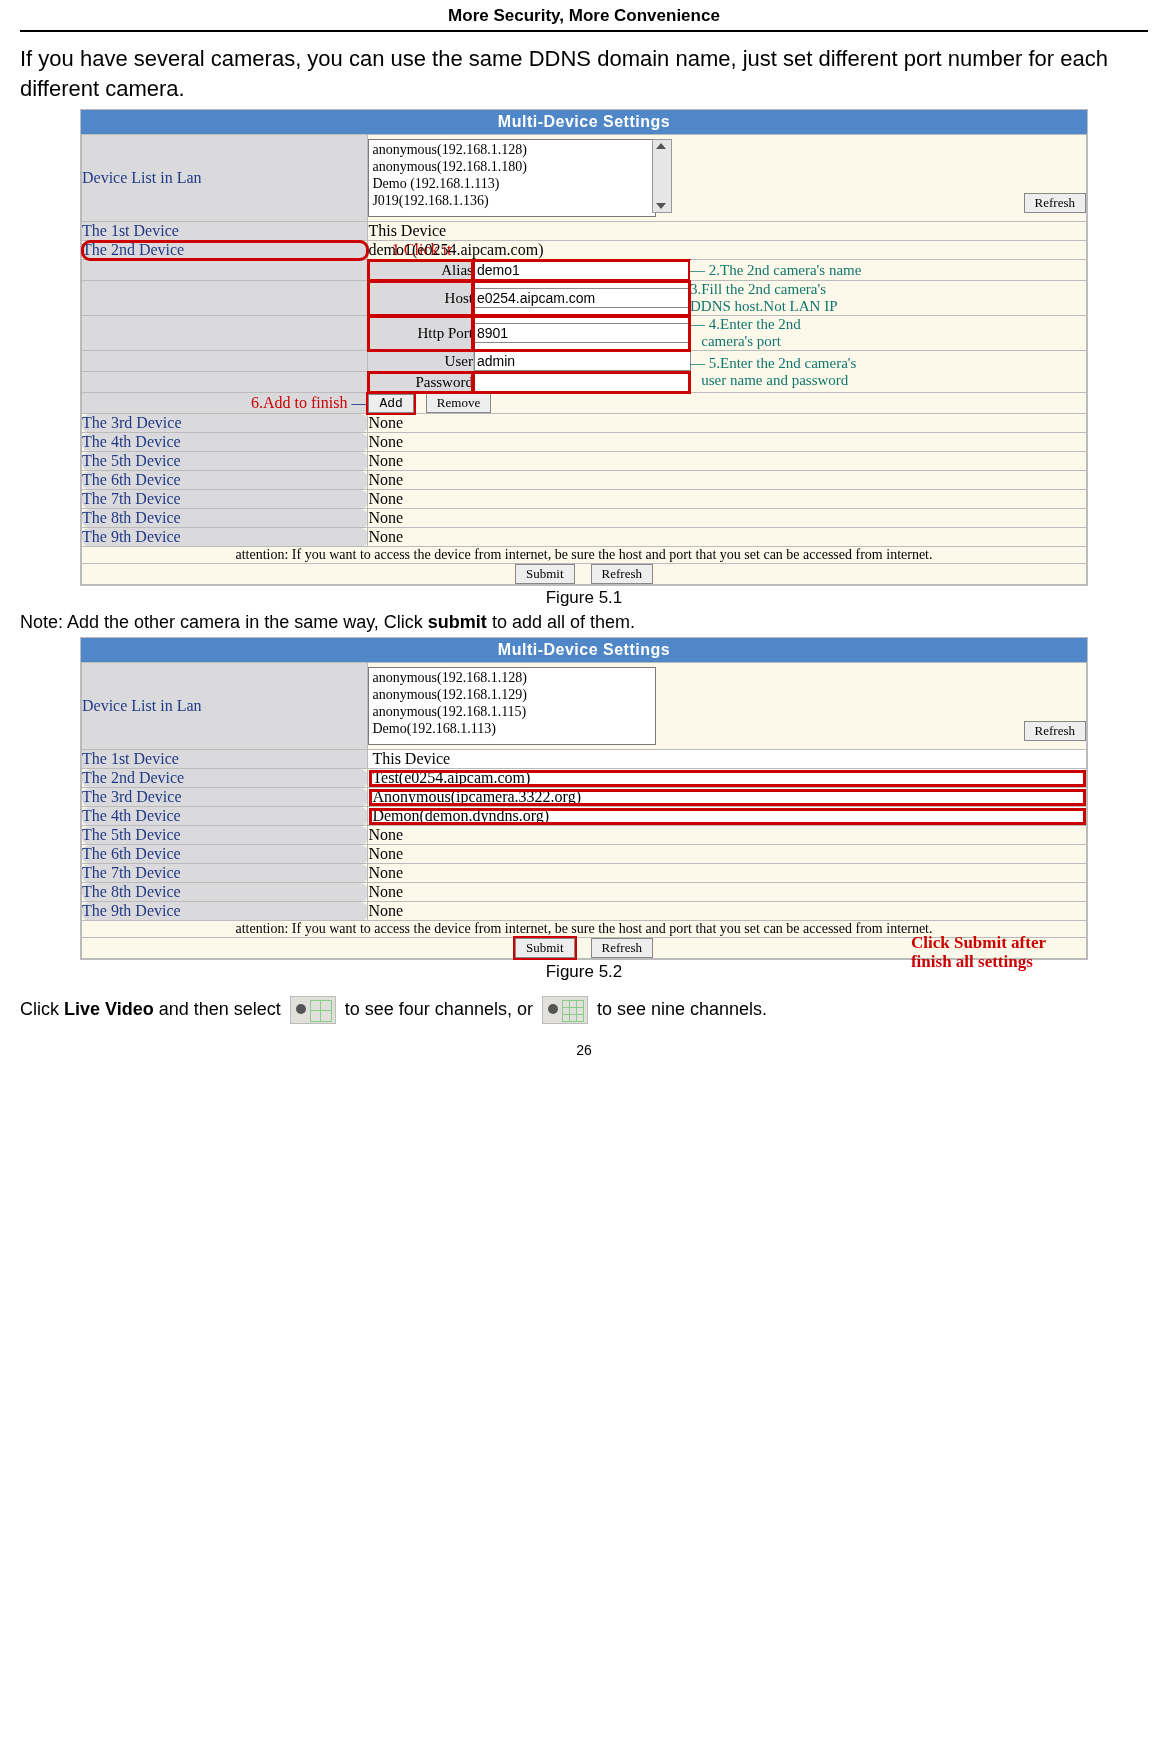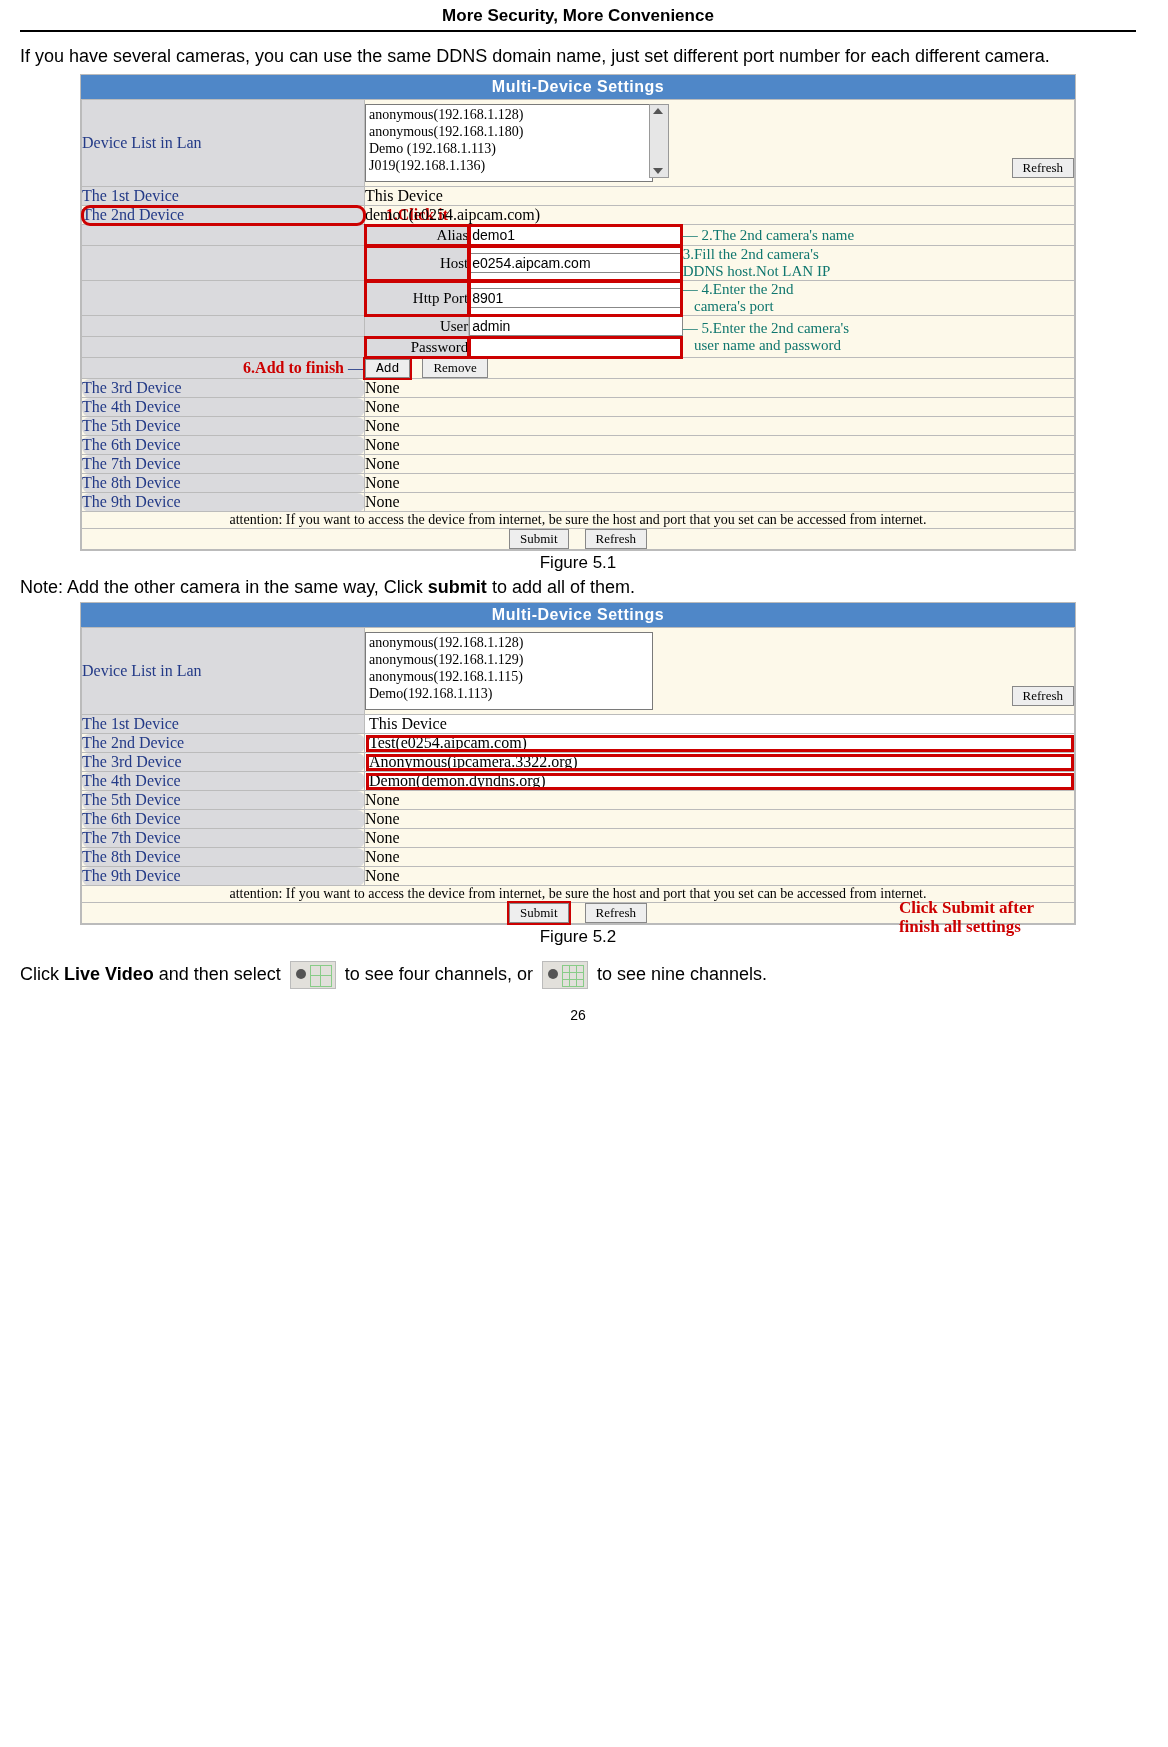--- a/index.html
+++ b/index.html
@@ -5,31 +5,31 @@
   body {
     font-family: Arial, Helvetica, sans-serif;
     font-size: 16px;
     background: #fff;
     color: #000;
     margin: 0;
     padding: 0;
     width: 1168px;
   }
   .page {
-    padding: 0 32px 20px 20px;
+    padding: 0 20px 20px 20px;
   }
   .header-title {
     text-align: center;
     font-weight: bold;
     font-size: 17px;
     padding: 6px 0 4px 0;
     border-bottom: 2px solid #000;
   }
   .intro {
-    font-size: 18px;
+    font-size: 22px;
     margin: 12px 0 6px 0;
     line-height: 1.35;
   }
   .panel {
     border: 1px solid #bbb;
     background: #fdf9ea;
     margin: 2px 60px 2px 60px;
     font-family: "Times New Roman", Times, serif;
   }
   .panel-title {
@@ -187,21 +187,21 @@
     width:20px; height:20px;
     border:1px solid #8c8;
     background-image:
       linear-gradient(#8c8,#8c8),linear-gradient(#8c8,#8c8),
       linear-gradient(#8c8,#8c8),linear-gradient(#8c8,#8c8);
     background-size:1px 100%,1px 100%,100% 1px,100% 1px;
     background-position:6px 0,13px 0,0 6px,0 13px;
     background-repeat:no-repeat;
   }
   .inline-ann {
-    color:#cc0000; font-weight:bold;text-align:right;
+    color:#cc0000; font-weight:normal;text-align:right;
   }
   input[type=text], input[type=password]{
     width: 98%; border:1px solid #888; font-size:14px; padding:1px 2px;
   }
 </style>
 </head>
 <body>
 
 <div class="page">
   <div class="header-title">More Security, More Convenience</div>

